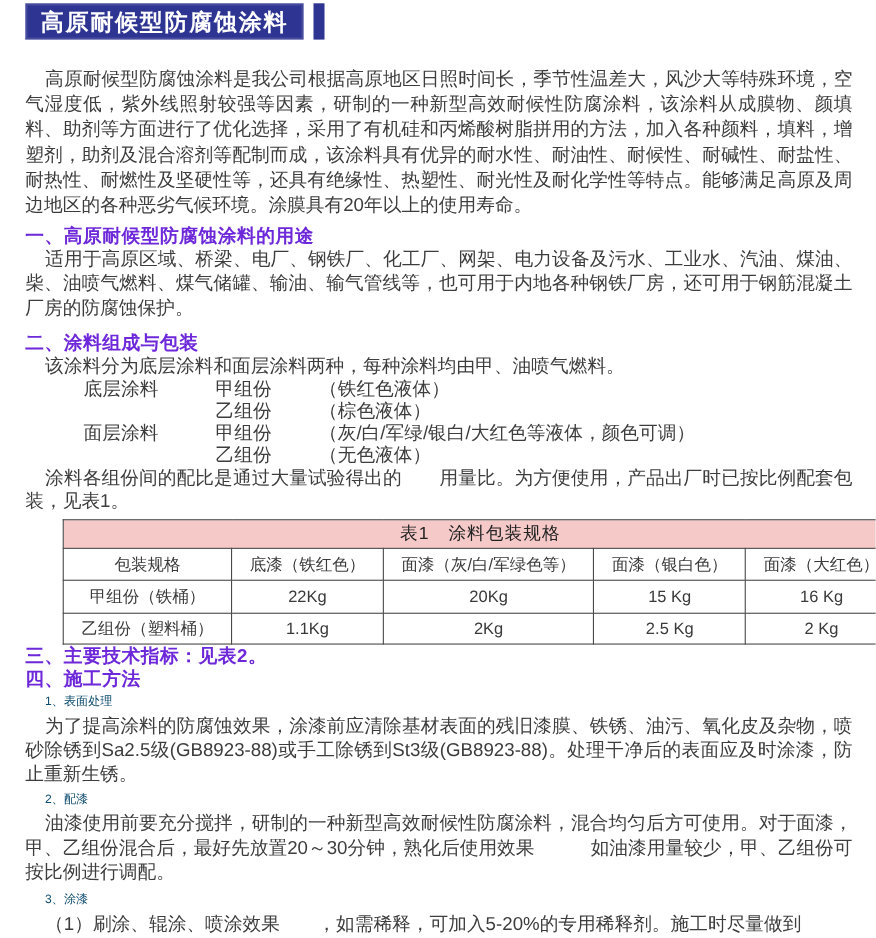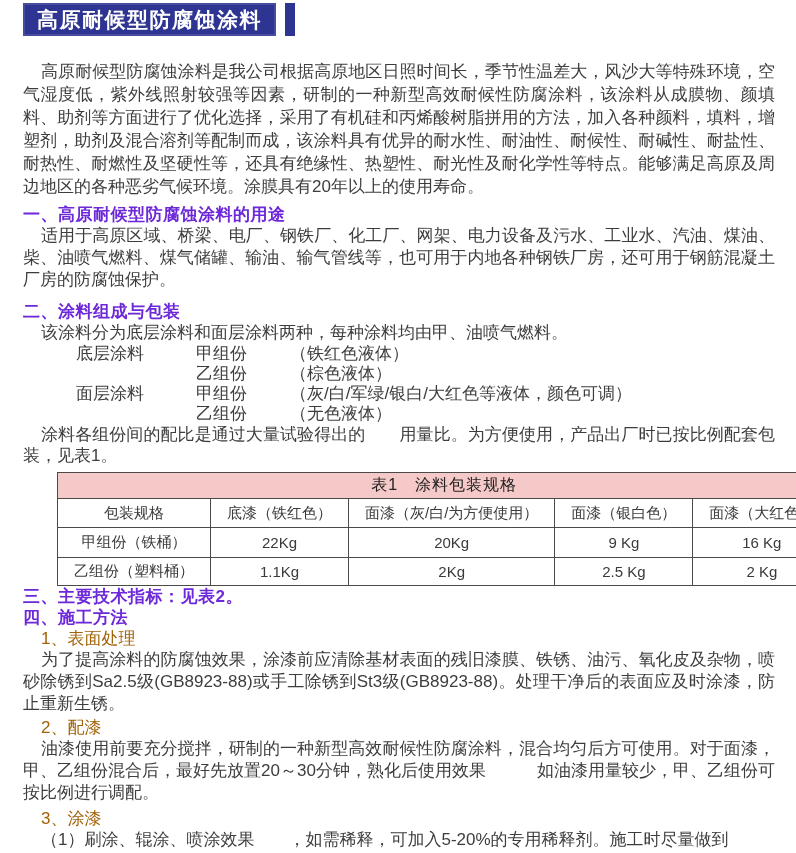--- a/index.html
+++ b/index.html
@@ -23,21 +23,21 @@
   p{margin:0;font-size:17px;line-height:22px;text-align:justify;}
   .indent{text-indent:18px;}
   .intro{margin-top:24px;line-height:23px;}
   h2{
     margin:0;font-size:17px;line-height:21px;font-weight:bold;color:#6d28d9;
     letter-spacing:0.5px;
   }
   .h-usage{margin-top:6px;}
   .h-comp{margin-top:10px;}
   .h-ind{}
-  .sub-label{font-size:17px;line-height:21px;color:#a16207;padding-left:18px;}
+  .sub-label{font-size:11px;line-height:21px;color:#0c4a6e;padding-left:18px;}
   .mt2{margin-top:2px;}
   .mt4{margin-top:4px;}
 
   
   .comp-list{margin-top:0;}
   .comp-row{display:flex;font-size:17px;line-height:20px;gap:28px;}
   .comp-layer{width:92px;margin-left:53px;flex:none;}
   .comp-part{width:66px;flex:none;}
   .comp-desc{flex:1;}
 
@@ -112,29 +112,29 @@
         <col style="width:108px">
         <col style="width:110px">
     </colgroup>
     <tbody>
       <tr>
         <td class="tbl-title" colspan="5">表1　涂料包装规格</td>
       </tr>
       <tr class="tbl-head">
         <td>包装规格</td>
         <td>底漆（铁红色）</td>
-        <td>面漆（灰/白/为方便使用）</td>
+        <td>面漆（灰/白/军绿色等）</td>
         <td>面漆（银白色）</td>
         <td>面漆（大红色）</td>
       </tr>
       <tr class="tbl-row1">
         <td>甲组份（铁桶）</td>
         <td>22Kg</td>
         <td>20Kg</td>
-        <td>9 Kg</td>
+        <td>15 Kg</td>
         <td>16 Kg</td>
       </tr>
       <tr class="tbl-row2">
         <td>乙组份（塑料桶）</td>
         <td>1.1Kg</td>
         <td>2Kg</td>
         <td>2.5 Kg</td>
         <td>2 Kg</td>
       </tr>
     </tbody>

